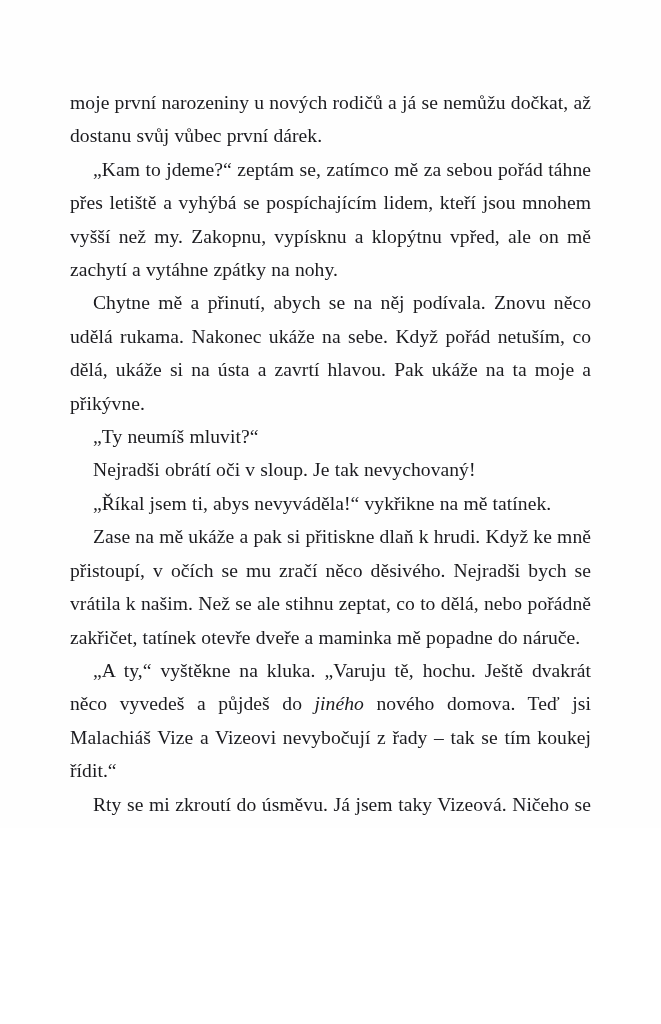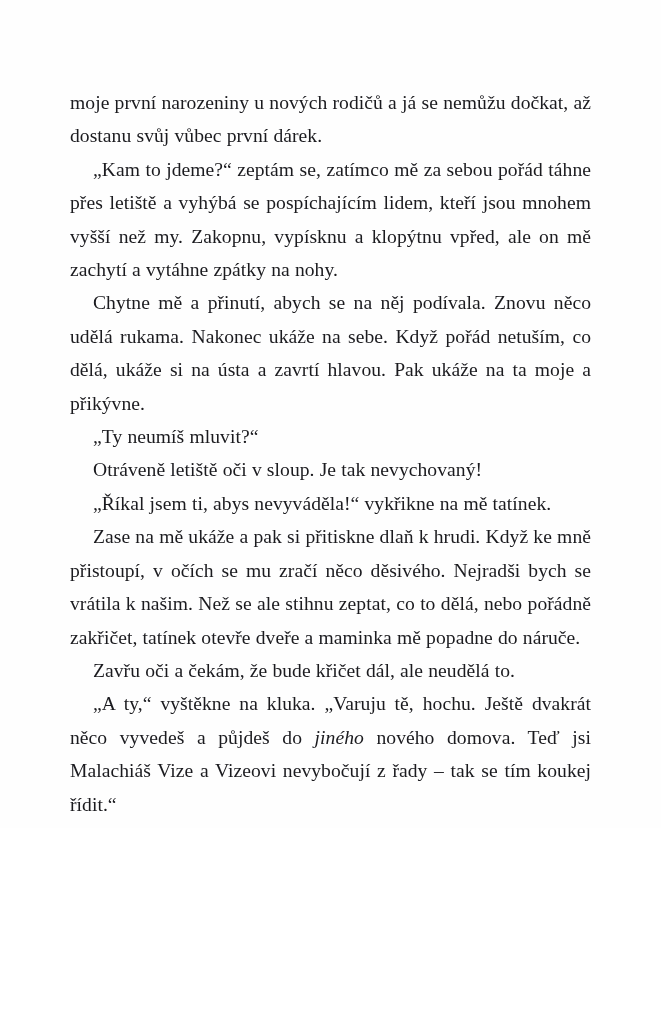--- a/index.html
+++ b/index.html
@@ -69,24 +69,23 @@
 <body>
 
 <div class="page">
 
   <div class="text-block">
 
     <p class="para cont">moje první narozeniny u nových rodičů a já se nemůžu dočkat, až dostanu svůj vůbec první dárek.</p>
     <p class="para indent">„Kam to jdeme?“ zeptám se, zatímco mě za sebou pořád táhne přes letiště a vyhýbá se pospíchajícím lidem, kteří jsou mnohem vyšší než my. Zakopnu, vypísknu a klopýtnu vpřed, ale on mě zachytí a vytáhne zpátky na nohy.</p>
     <p class="para indent">Chytne mě a přinutí, abych se na něj podívala. Znovu něco udělá rukama. Nakonec ukáže na sebe. Když pořád netuším, co dělá, ukáže si na ústa a zavrtí hlavou. Pak ukáže na ta moje a přikývne.</p>
     <p class="para indent">„Ty neumíš mluvit?“</p>
-    <p class="para indent">Otráveně letiště oči v sloup. Je tak nevychovaný!</p>
+    <p class="para indent">Nejradši obrátí oči v sloup. Je tak nevychovaný!</p>
     <p class="para indent">„Říkal jsem ti, abys nevyváděla!“ vykřikne na mě tatínek.</p>
     <p class="para indent">Zase na mě ukáže a pak si přitiskne dlaň k hrudi. Když ke mně přistoupí, v očích se mu zračí něco děsivého. Nejradši bych se vrátila k našim. Než se ale stihnu zeptat, co to dělá, nebo pořádně zakřičet, tatínek otevře dveře a maminka mě popadne do náruče.</p>
-    <p class="para indent">Zavřu oči a čekám, že bude křičet dál, ale neudělá to.</p>
 
     <p class="para indent">
       <span>„A ty,“ vyštěkne na kluka. „Varuju tě, hochu. Ještě dvakrát něco vyvedeš a půjdeš do </span><em>jiného</em><span> nového domova. Teď jsi Malachiáš Vize a Vizeovi nevybočují z řady – tak se tím koukej řídit.“</span>
     </p>
 
     <p class="para indent">Rty se mi zkroutí do úsměvu. Já jsem taky Vizeová. Ničeho se nebojíme.</p>
 
   </div>
 
   <div class="folio">12</div>

